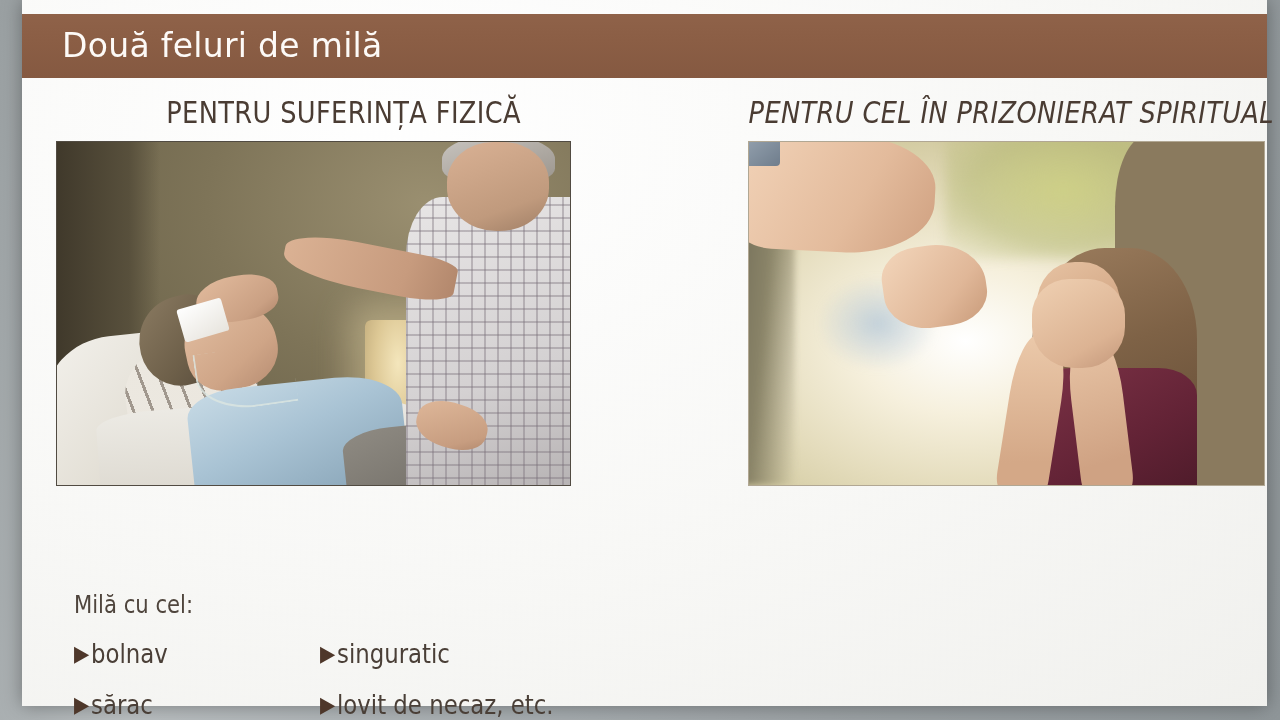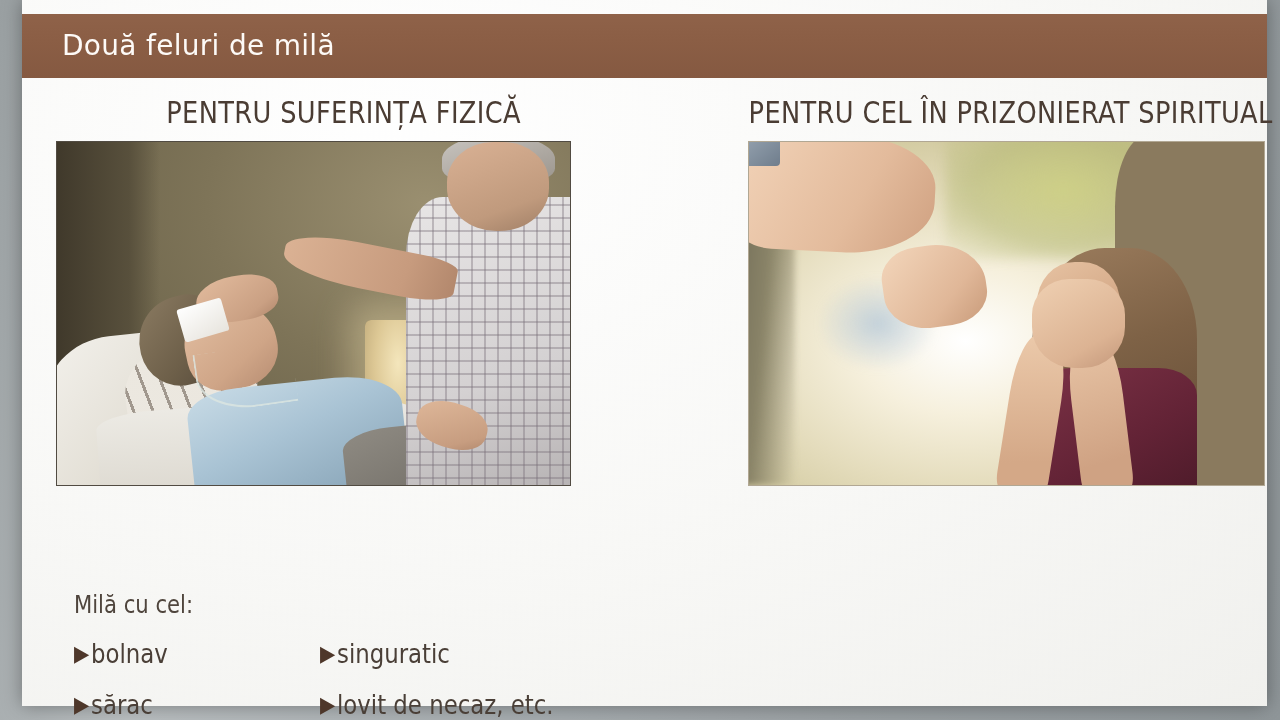--- a/index.html
+++ b/index.html
@@ -37,34 +37,34 @@
     width: 1245px;
     height: 64px;
     background: linear-gradient(180deg, #8f6249 0%, #8b5e45 40%, #855941 100%);
   }
   #slide-title {
     position: absolute;
     left: 40px;
     top: 50%;
     transform: translateY(-52%);
     color: #fdfaf7;
-    font-size: 28px;
+    font-size: 33px;
     font-weight: 400;
     letter-spacing: 0.3px;
     white-space: nowrap;
     font-family: "DejaVu Sans", sans-serif;
   }
 
   
   .column {
     position: absolute;
     top: 92px;
   }
   #column-left  { left: 12px;   width: 610px; }
-  #column-right { left: 705px; width: 540px; }
+  #column-right { left: 705px; width: 540px; font-style: italic; }
 
   .column-heading {
     color: #4a3c33;
     font-size: 31px;
     font-weight: 400;
     letter-spacing: 0.4px;
     text-align: center;
     white-space: nowrap;
     font-family: "DejaVu Sans Condensed", "DejaVu Sans", sans-serif;
     transform: scaleX(0.92);

